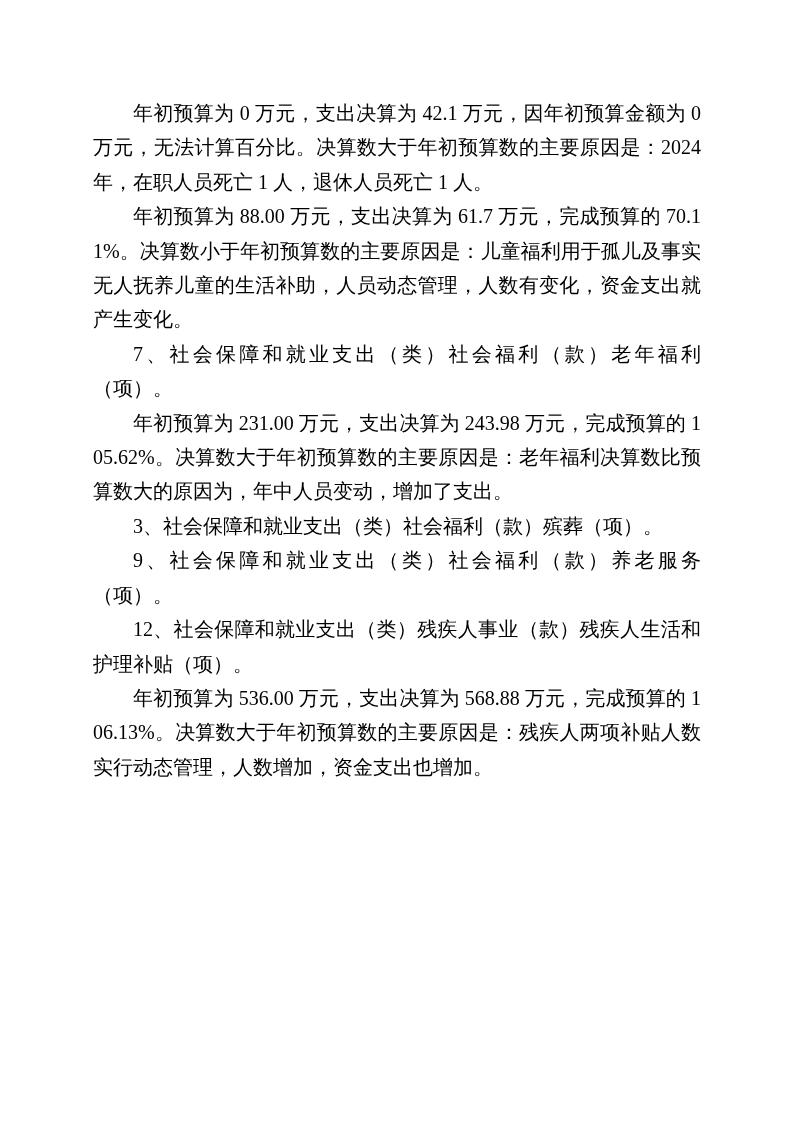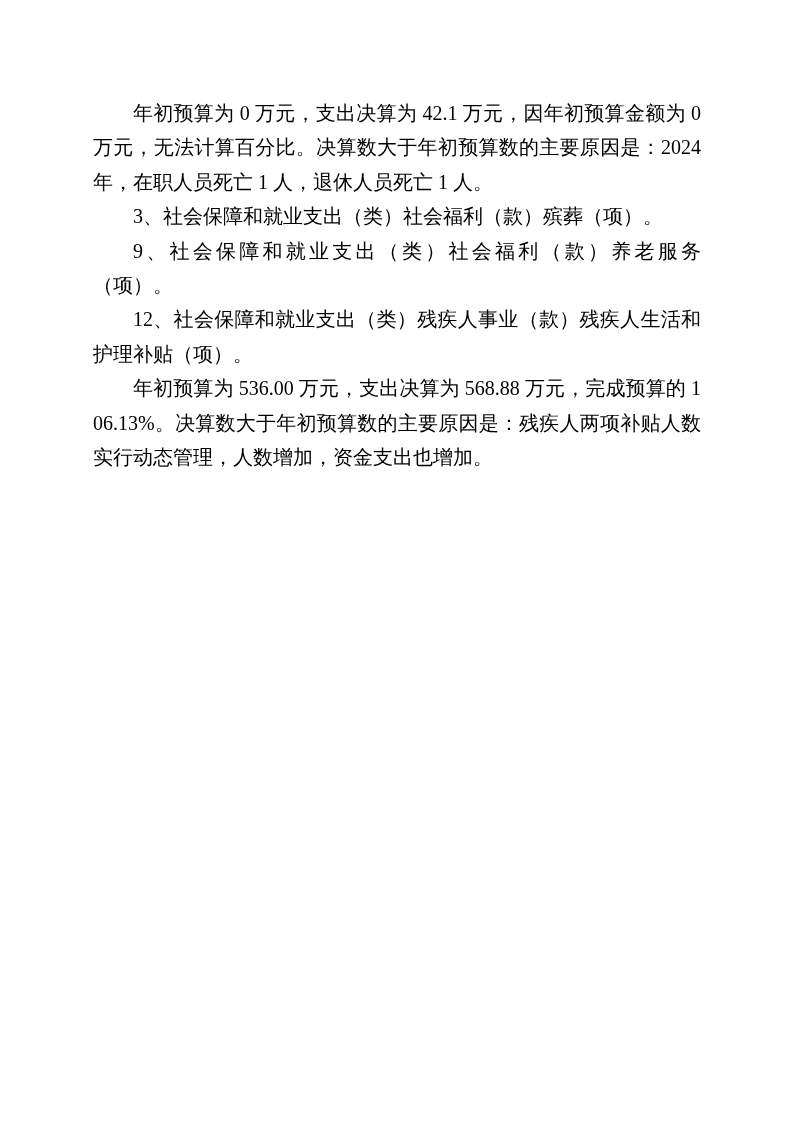--- a/index.html
+++ b/index.html
@@ -32,18 +32,21 @@
     text-indent: 2em;
     word-break: break-all;
   }
 </style>
 </head>
 <body>
 
 <div class="page">
   <div class="doc-body">
     <p>年初预算为 0 万元，支出决算为 42.1 万元，因年初预算金额为 0 万元，无法计算百分比。决算数大于年初预算数的主要原因是：2024 年，在职人员死亡 1 人，退休人员死亡 1 人。</p>
+    <p>年初预算为 88.00 万元，支出决算为 61.7 万元，完成预算的 70.11%。决算数小于年初预算数的主要原因是：儿童福利用于孤儿及事实无人抚养儿童的生活补助，人员动态管理，人数有变化，资金支出就产生变化。</p>
+    <p>7、社会保障和就业支出（类）社会福利（款）老年福利（项）。</p>
+    <p>年初预算为 231.00 万元，支出决算为 243.98 万元，完成预算的 105.62%。决算数大于年初预算数的主要原因是：老年福利决算数比预算数大的原因为，年中人员变动，增加了支出。</p>
     <p>3、社会保障和就业支出（类）社会福利（款）殡葬（项）。</p>
     <p>9、社会保障和就业支出（类）社会福利（款）养老服务（项）。</p>
     <p>12、社会保障和就业支出（类）残疾人事业（款）残疾人生活和护理补贴（项）。</p>
     <p>年初预算为 536.00 万元，支出决算为 568.88 万元，完成预算的 106.13%。决算数大于年初预算数的主要原因是：残疾人两项补贴人数实行动态管理，人数增加，资金支出也增加。</p>
   </div>
 </div>
 
 </body></html>

